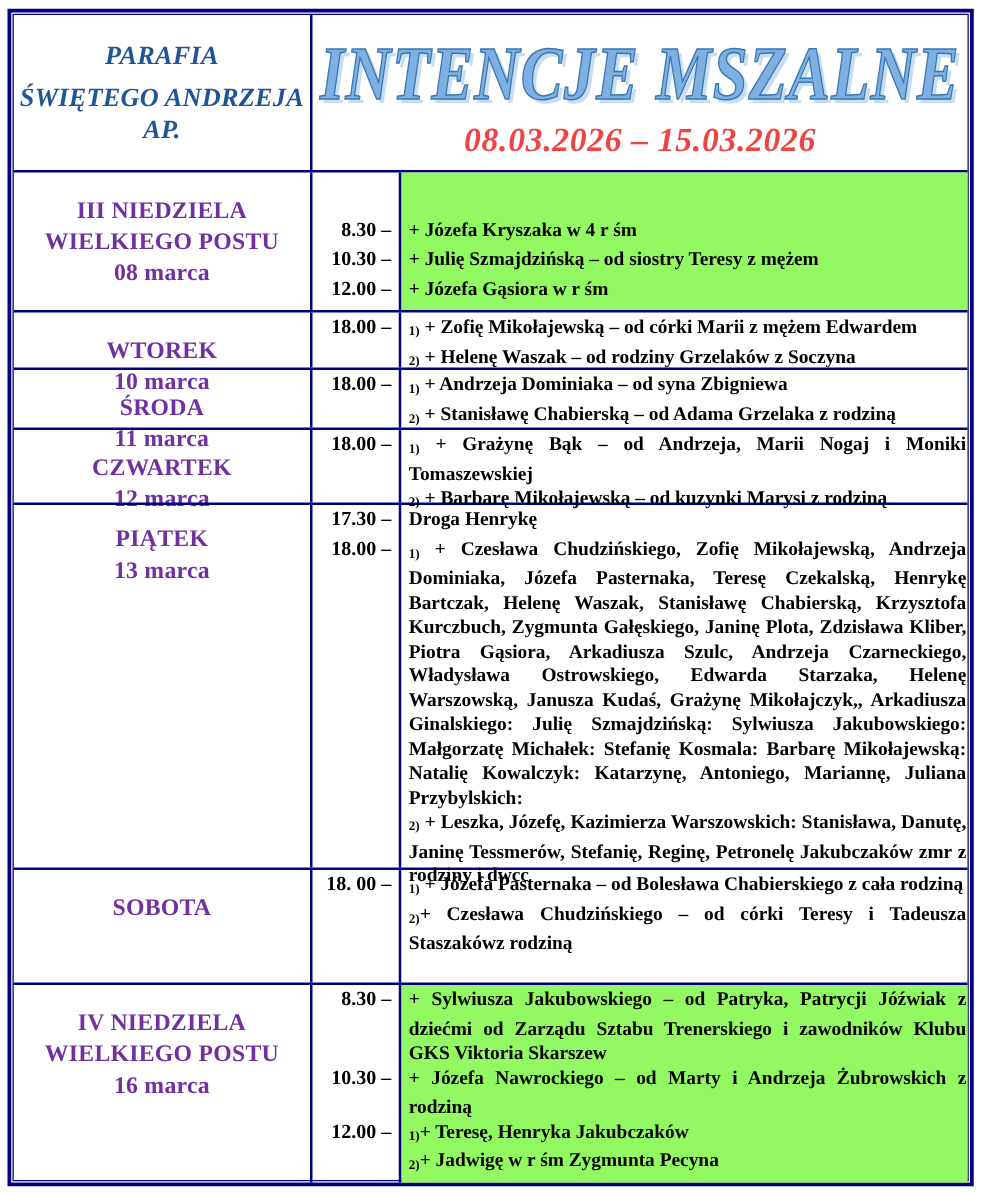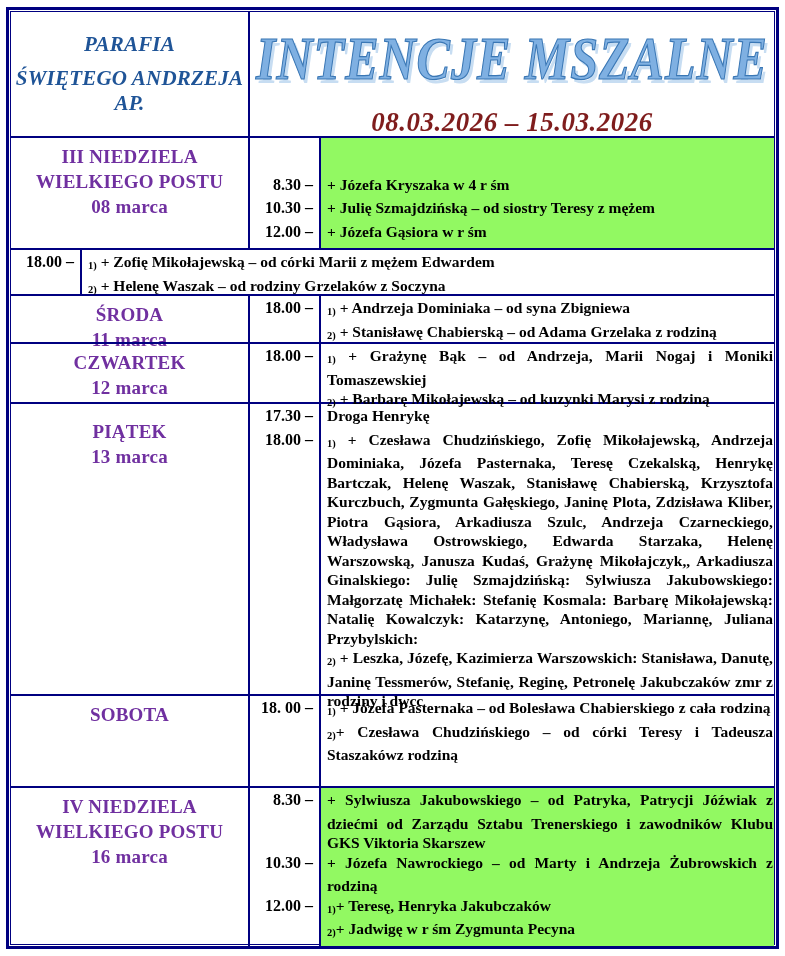--- a/index.html
+++ b/index.html
@@ -25,21 +25,21 @@
   .h-r1{height:46px;}
   .h-r2{height:48px;}
   .h-r3{height:60px;}
   .h-r4{height:292px;}
   .h-r5{height:92px;}
   .h-r6{flex:1 1 auto;}
   
   .day-cell{
     width:239px;flex:none;box-sizing:border-box;
     border-right:2px solid #000080;
-    text-align:center;padding-top:6px;
+    text-align:center;padding-top:18px;
   }
   .day-cell.pad-deep{padding-top:15px;}
   .day-line{
     font-size:19px;line-height:25px;font-weight:bold;color:#7030A0;
     letter-spacing:.2px;
   }
   
   .parish-cell{
     width:239px;flex:none;box-sizing:border-box;
     border-right:2px solid #000080;
@@ -57,22 +57,22 @@
   .main-title{
     font-size:50px;font-weight:bold;font-style:italic;
     color:#7FB0E2;
     -webkit-text-stroke:1px #3A77B5;
     text-shadow:3px 3px 0 #C7DDF2;
     white-space:nowrap;letter-spacing:1px;
     transform:scaleY(1.22);transform-origin:center top;
     line-height:56px;
   }
   .date-range{
-    margin-top:27px;
-    font-size:27px;font-weight:bold;font-style:italic;color:#7f1d1d;
+    margin-top:17px;
+    font-size:27px;font-weight:bold;font-style:italic;color:#ef4444;
     letter-spacing:.5px;
   }
   
   .right{flex:1;position:relative;}
   .vline{position:absolute;left:69px;top:0;bottom:0;width:2px;background:#000080;}
   .green-bg{position:absolute;left:71px;right:0;top:0;bottom:0;background:#92F962;}
   .entries{
     position:relative;z-index:1;height:100%;box-sizing:border-box;
     display:flex;flex-direction:column;padding:2px 0 3px 0;
   }
@@ -134,20 +134,24 @@
             <div class="time-cell">12.00 –</div>
             <div class="texts">
                 <div class="item"><span class="pre"></span><span>+ Józefa Gąsiora w r śm</span></div>
               </div>
           </div>
         </div>
       </div>
     </div>
 
     <div class="row h-r1">
+      <div class="day-cell">
+        <div class="day-line">WTOREK</div>
+        <div class="day-line">10 marca</div>
+      </div>
       <div class="right">
         <div class="vline"></div>
         <div class="entries">
           <div class="entry">
             <div class="time-cell">18.00 –</div>
             <div class="texts">
               <div class="item"><span class="pre">1)</span><span> + Zofię Mikołajewską – od córki Marii z mężem Edwardem</span></div>
               <div class="item"><span class="pre">2)</span><span> + Helenę Waszak – od rodziny Grzelaków z Soczyna</span></div>
             </div>
           </div>

